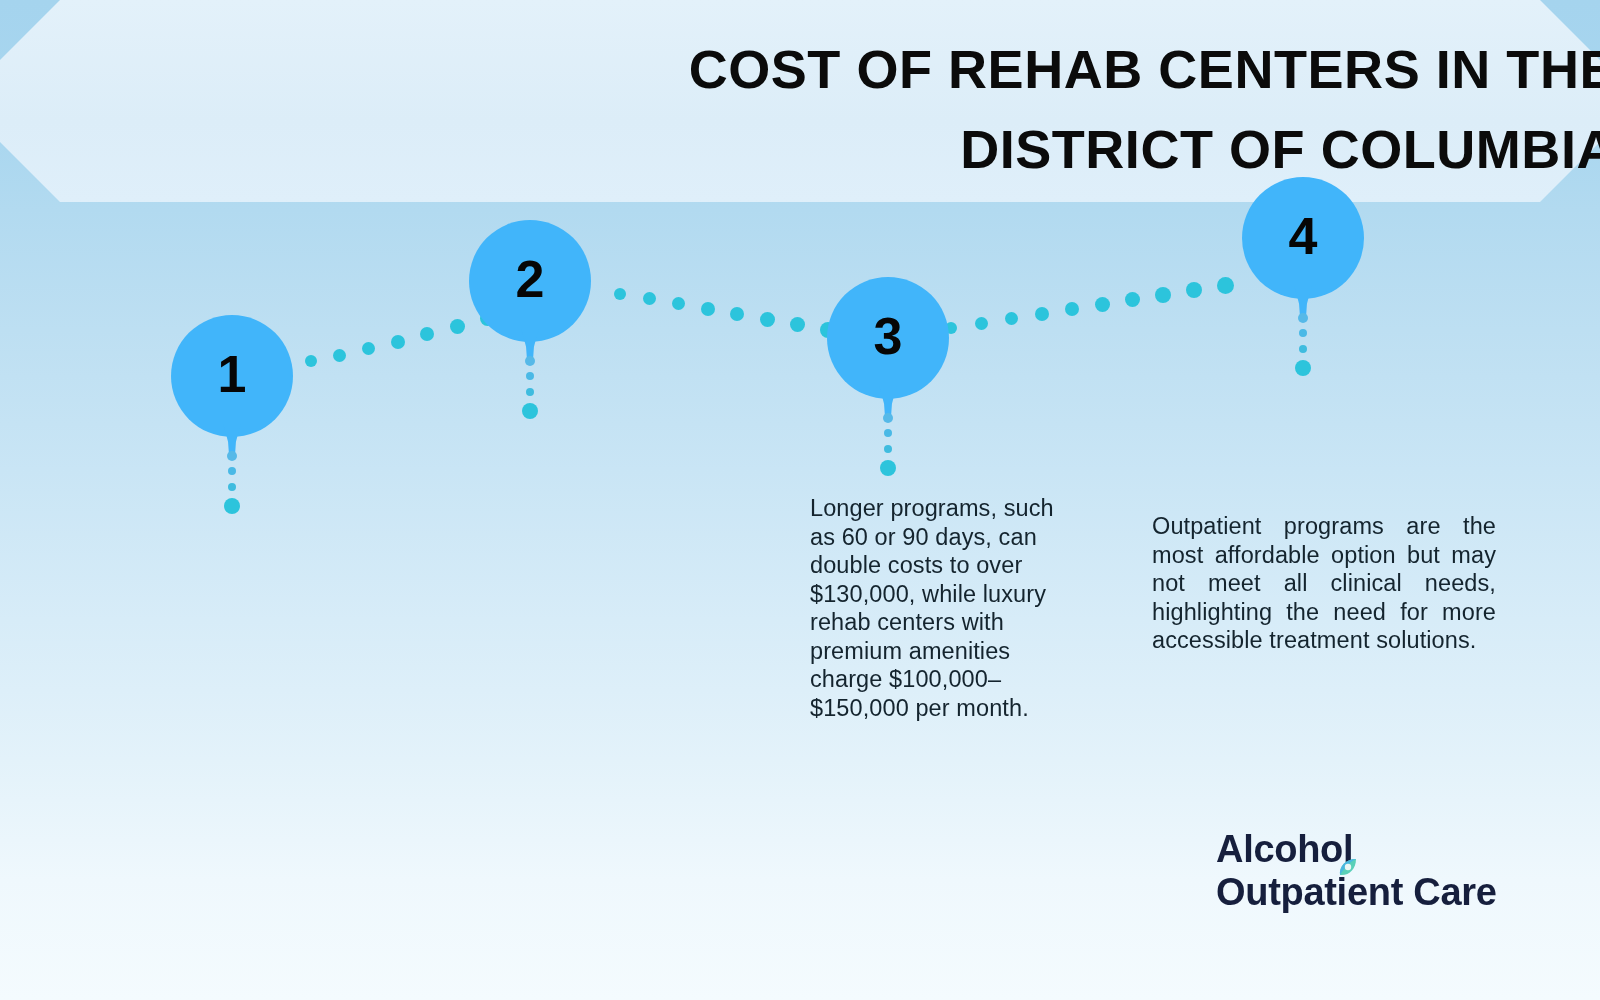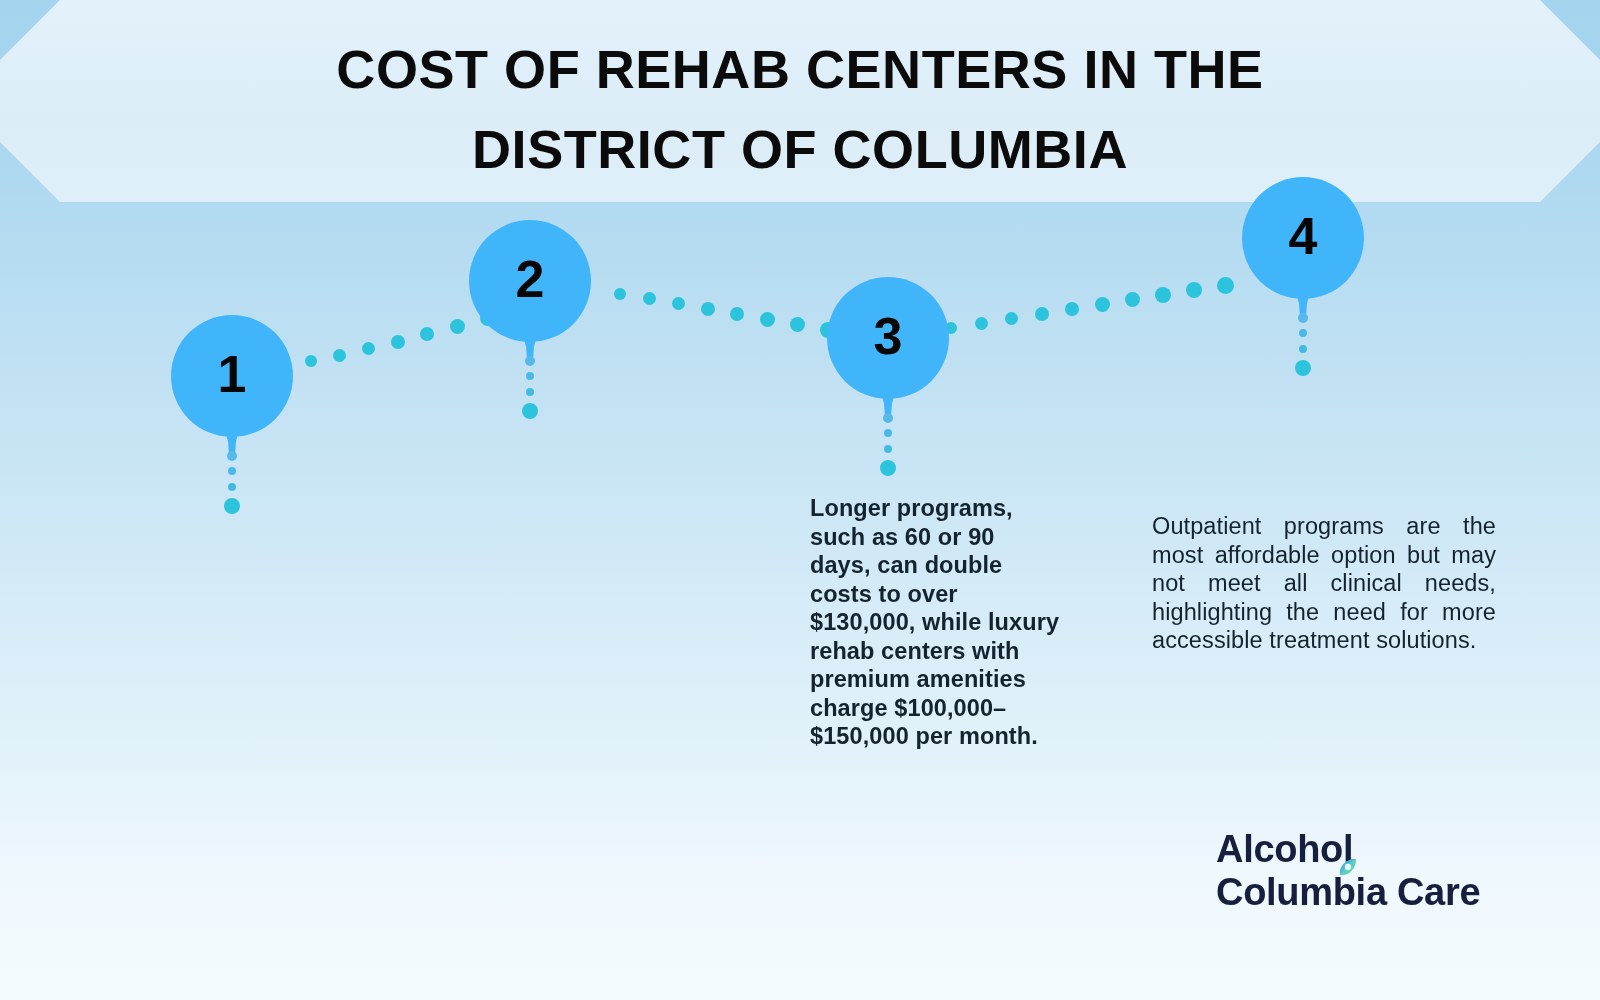--- a/index.html
+++ b/index.html
@@ -47,21 +47,21 @@
         60px 202px,
         0px 142px,
         0px 60px);
   }
 
   .title-wrap {
     position: absolute;
     left: 0;
     top: 30px;
     width: 1600px;
-    text-align: center;
+    text-align: right;
     pointer-events: none;
   }
   .title-line {
     font-family: "Liberation Sans", sans-serif;
     font-weight: 700;
     font-size: 53px;
     letter-spacing: 0.5px;
     line-height: 80px;
     color: #0b0b0b;
     white-space: nowrap;
@@ -246,33 +246,33 @@
     </div>
     <div class="neck"></div>
     <div class="neck-tip"></div>
     <div class="tail-dot s1" style="top:152px;"></div>
     <div class="tail-dot s2" style="top:168px;"></div>
     <div class="tail-dot s3" style="top:183px;"></div>
   </div>
 
 
 
-  <div class="para left" style="left:810px;  top:494px; width:250px;font-weight:bold;">Longer programs, such as 60 or 90 days, can double costs to over $130,000, while luxury rehab centers with premium amenities charge $100,000–$150,000 per month.</div>
+  <div class="para left" style="left:810px;  top:494px; width:250px;">Longer programs, such as 60 or 90 days, can double costs to over $130,000, while luxury rehab centers with premium amenities charge $100,000–$150,000 per month.</div>
 
   <div class="para justify" style="left:1152px; top:512px; width:344px;">Outpatient programs are the most affordable option but may not meet all clinical needs, highlighting the need for more accessible treatment solutions.</div>
 
   <div class="logo">
     <div class="logo-row">
       <span>Alcohol</span>
       <span class="leaf-icon">
         <svg viewBox="0 0 22 22" width="22" height="22" xmlns="http://www.w3.org/2000/svg">
           <path d="M3 19 C2 11 8 3 19 3 C19 13 12 20 3 19 Z" fill="#5ad0b8"></path>
           <path d="M3 19 C2 11 8 3 19 3 C14 5 8 11 3 19 Z" fill="#49b8e0"></path>
           <circle cx="11" cy="11" r="3.2" fill="#eaf7f4"></circle>
         </svg>
       </span>
     </div>
     <div class="logo-row">
-      <span>Columbia Care</span>
+      <span>Outpatient Care</span>
     </div>
   </div>
 
 </div>
 
 </body></html>

